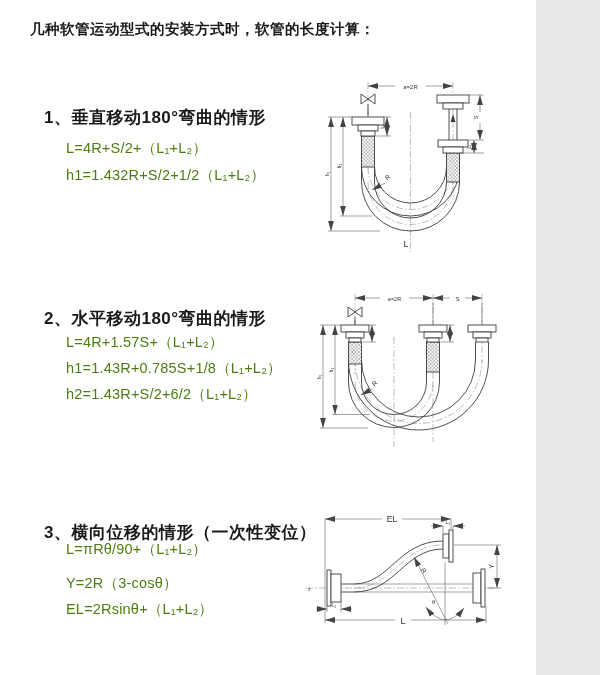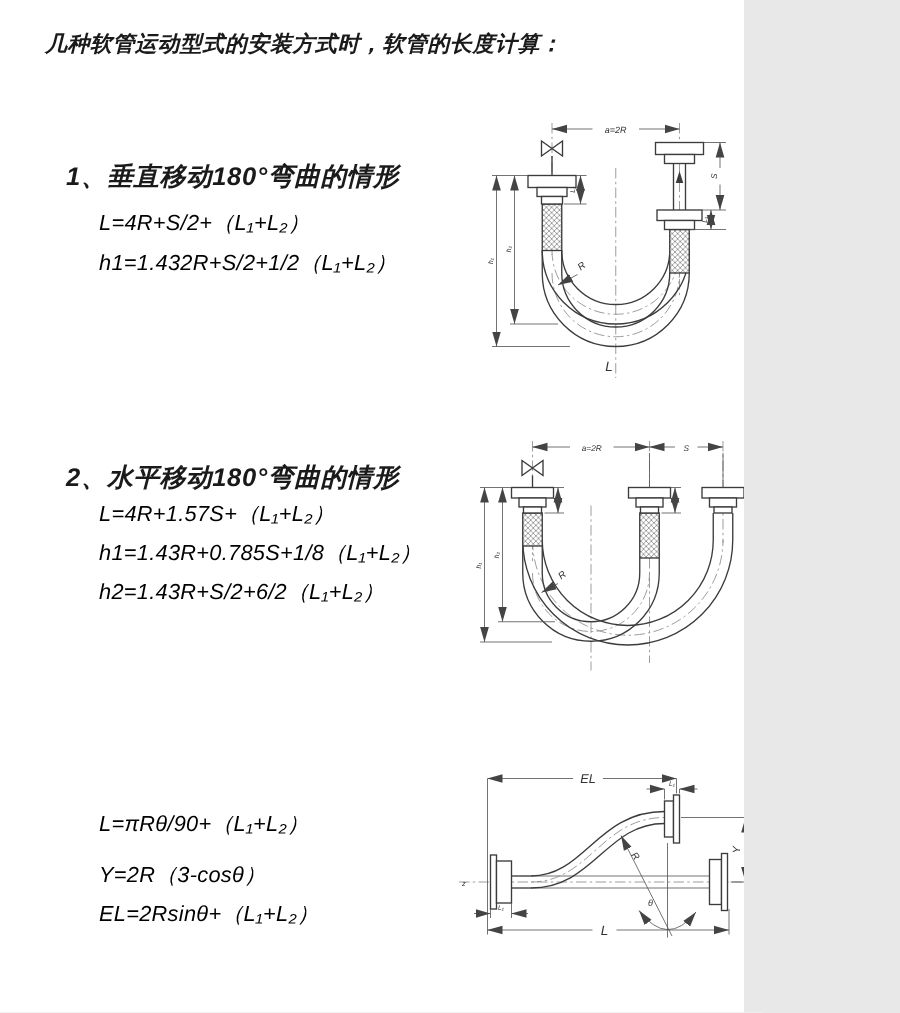--- a/index.html
+++ b/index.html
@@ -1,20 +1,20 @@
 <!DOCTYPE html>
 <html><head>
 <meta charset="utf-8">
 <style>
   html,body{margin:0;padding:0;background:#e8e8e8;}
-  .canvas{position:relative;width:496px;height:675px;background:#ffffff;overflow:hidden;
-          font-family:"Liberation Sans", sans-serif;color:#1a1a1a;font-style:italic;}
+  .canvas{position:relative;width:536px;height:675px;background:#ffffff;overflow:hidden;
+          font-family:"Liberation Sans", sans-serif;color:#1a1a1a;}
   .title{position:absolute;left:30px;top:20px;font-size:14.5px;font-weight:bold;letter-spacing:.5px;}
   .heading{position:absolute;left:44px;font-size:17px;font-weight:bold;letter-spacing:.5px;}
-  .fml{position:absolute;left:66px;font-size:14.5px;letter-spacing:.2px;color:#000000;}
+  .fml{position:absolute;left:66px;font-size:14.5px;letter-spacing:.2px;color:#4d7c0f;}
   svg{position:absolute;}
   .ln{stroke:#3c3c3c;stroke-width:.9;fill:none;}
   .fw{fill:#fff;stroke:#3c3c3c;stroke-width:.9;}
   .tn{stroke:#555;stroke-width:.55;fill:none;}
   .cl{stroke:#888;stroke-width:.55;fill:none;stroke-dasharray:7 2.2 1.6 2.2;}
   .dlb{font-family:"Liberation Sans",sans-serif;fill:#333;}
   .mv{fill:#3c3c3c;}
 </style>
 </head>
 <body>
@@ -25,20 +25,21 @@
 
   <div class="heading" style="top:106px">1、垂直移动180°弯曲的情形</div>
   <div class="fml" style="top:139px">L=4R+S/2+（L₁+L₂）</div>
   <div class="fml" style="top:166px">h1=1.432R+S/2+1/2（L₁+L₂）</div>
 
   <div class="heading" style="top:307px">2、水平移动180°弯曲的情形</div>
   <div class="fml" style="top:333px">L=4R+1.57S+（L₁+L₂）</div>
   <div class="fml" style="top:359px">h1=1.43R+0.785S+1/8（L₁+L₂）</div>
   <div class="fml" style="top:385px">h2=1.43R+S/2+6/2（L₁+L₂）</div>
 
+  <div class="heading" style="top:521px">3、横向位移的情形（一次性变位）</div>
   <div class="fml" style="top:540px">L=πRθ/90+（L₁+L₂）</div>
   <div class="fml" style="top:574px">Y=2R（3-cosθ）</div>
   <div class="fml" style="top:600px">EL=2Rsinθ+（L₁+L₂）</div>
 
   <svg style="left:310px;top:70px" width="290" height="195" viewBox="0 0 290 195">
     <defs>
       <marker id="ar" viewBox="0 0 10 8" markerWidth="10" markerHeight="8" refX="10" refY="4" orient="auto-start-reverse" markerUnits="userSpaceOnUse">
         <path d="M10,4 L0,1.1 L0,6.9 z" fill="#444"></path>
       </marker>
       <pattern id="hatch" width="3.5" height="3.5" patternUnits="userSpaceOnUse">

